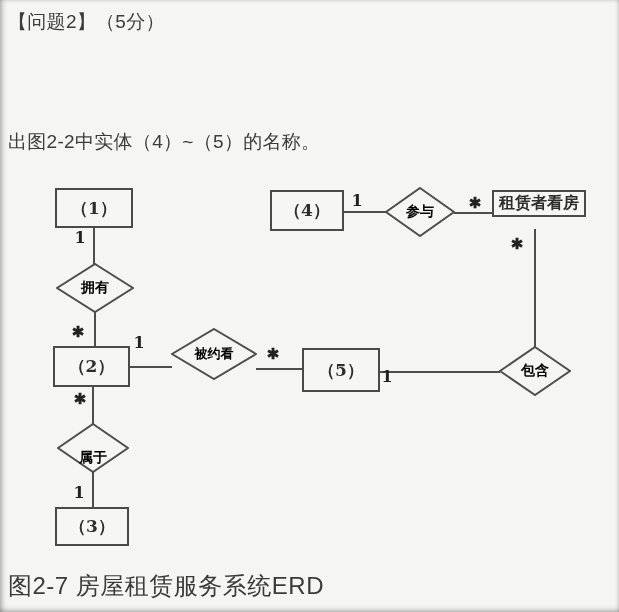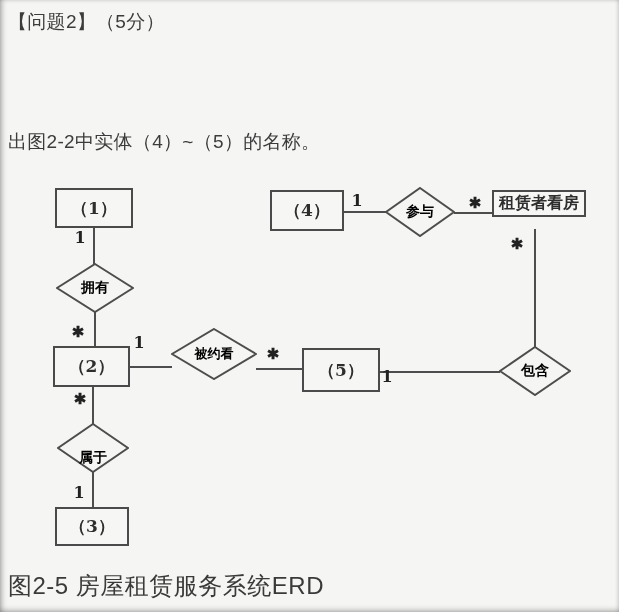--- a/index.html
+++ b/index.html
@@ -118,14 +118,14 @@
       <span class="card" style="left: 139px; top: 343px;">1</span>
       <span class="card star" style="left: 80px; top: 398px;">✱</span>
       <span class="card" style="left: 79px; top: 493px;">1</span>
       <span class="card star" style="left: 273px; top: 353px;">✱</span>
       <span class="card" style="left: 387px; top: 377px;">1</span>
       <span class="card" style="left: 357px; top: 201px;">1</span>
       <span class="card star" style="left: 475px; top: 202px;">✱</span>
       <span class="card star" style="left: 517px; top: 243px;">✱</span>
     </div>
 
-  <div class="caption">图2-5 房屋租赁服务系统ERD</div>
+  <div class="caption">图2-7 房屋租赁服务系统ERD</div>
 </div>
 
 </body></html>

